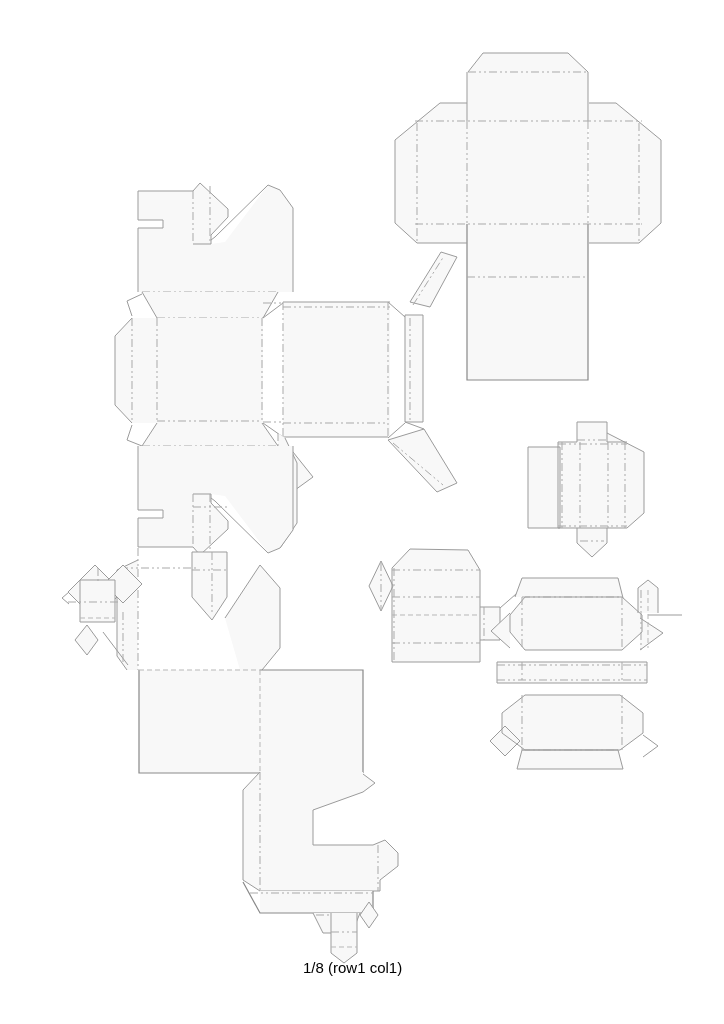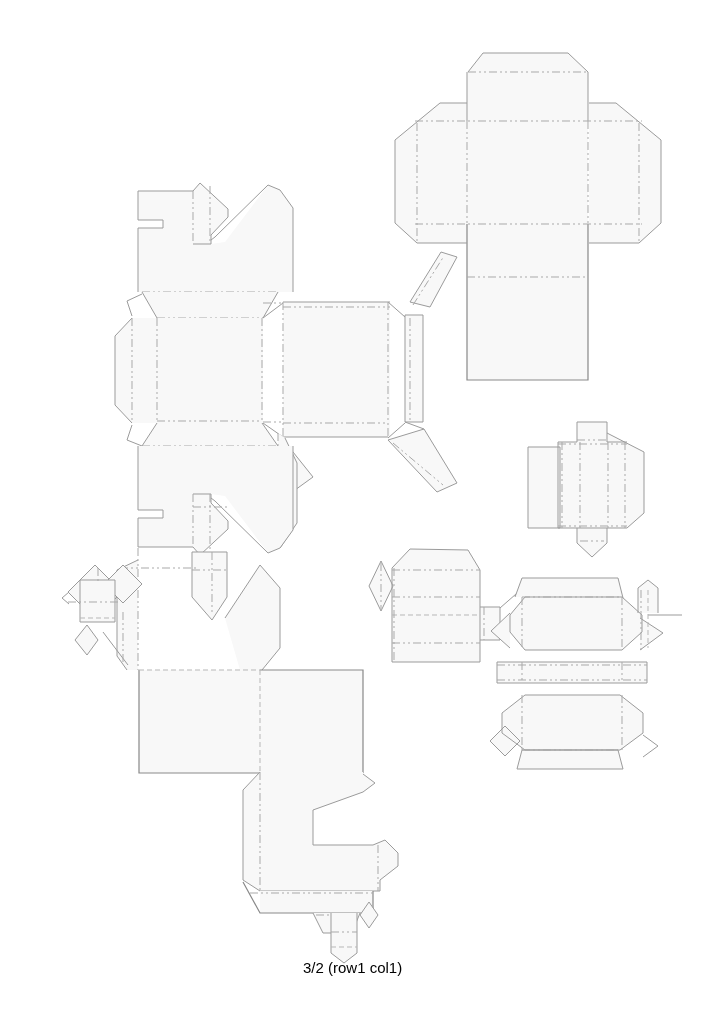--- a/index.html
+++ b/index.html
@@ -206,14 +206,14 @@
         <path d="M577,442 V422 H607 V442" fill="none" stroke="#9b9b9b" stroke-width="1" stroke-linecap="butt" stroke-linejoin="miter"></path>
         <path d="M558,442 H577 M607,442 H627 M558,442 V528 M558,528 H627" fill="none" stroke="#9b9b9b" stroke-width="1" stroke-linecap="butt" stroke-linejoin="miter"></path>
         <path d="M607,433 L644,452 V513 L627,528" fill="none" stroke="#9b9b9b" stroke-width="1" stroke-linecap="butt" stroke-linejoin="miter"></path>
         <path d="M577,528 V543 L592,557 L607,543 V528" fill="none" stroke="#9b9b9b" stroke-width="1" stroke-linecap="butt" stroke-linejoin="miter"></path>
         <path d="M562,442 V528 M580,442 V528 M608,442 V528 M625,442 V528" fill="none" stroke="#a9a9a9" stroke-width="1" stroke-dasharray="8 3 2 3 2 3" stroke-linecap="butt" stroke-linejoin="miter"></path>
         <path d="M558,444 H627 M558,526 H627" fill="none" stroke="#a9a9a9" stroke-width="1" stroke-dasharray="8 3 2 3 2 3" stroke-linecap="butt" stroke-linejoin="miter"></path>
         <path d="M577,440 H607" fill="none" stroke="#a9a9a9" stroke-width="1" stroke-dasharray="8 3 2 3 2 3" stroke-linecap="butt" stroke-linejoin="miter"></path>
         <path d="M580,541 H604" fill="none" stroke="#a9a9a9" stroke-width="1" stroke-dasharray="8 3 2 3 2 3" stroke-linecap="butt" stroke-linejoin="miter"></path>
       </g>
     </svg>
-  <div class="caption">3/2 (row1 col1)</div>
+  <div class="caption">1/8 (row1 col1)</div>
 </div>
 
 </body></html>

